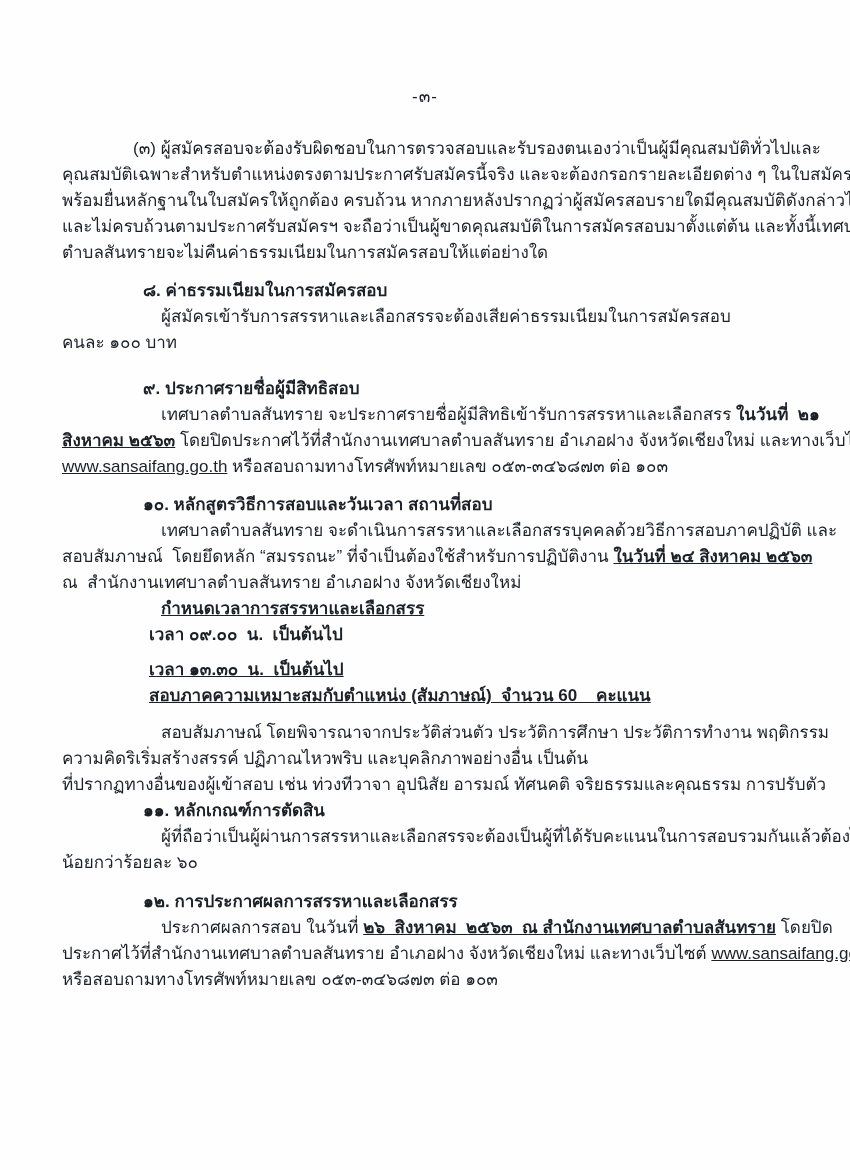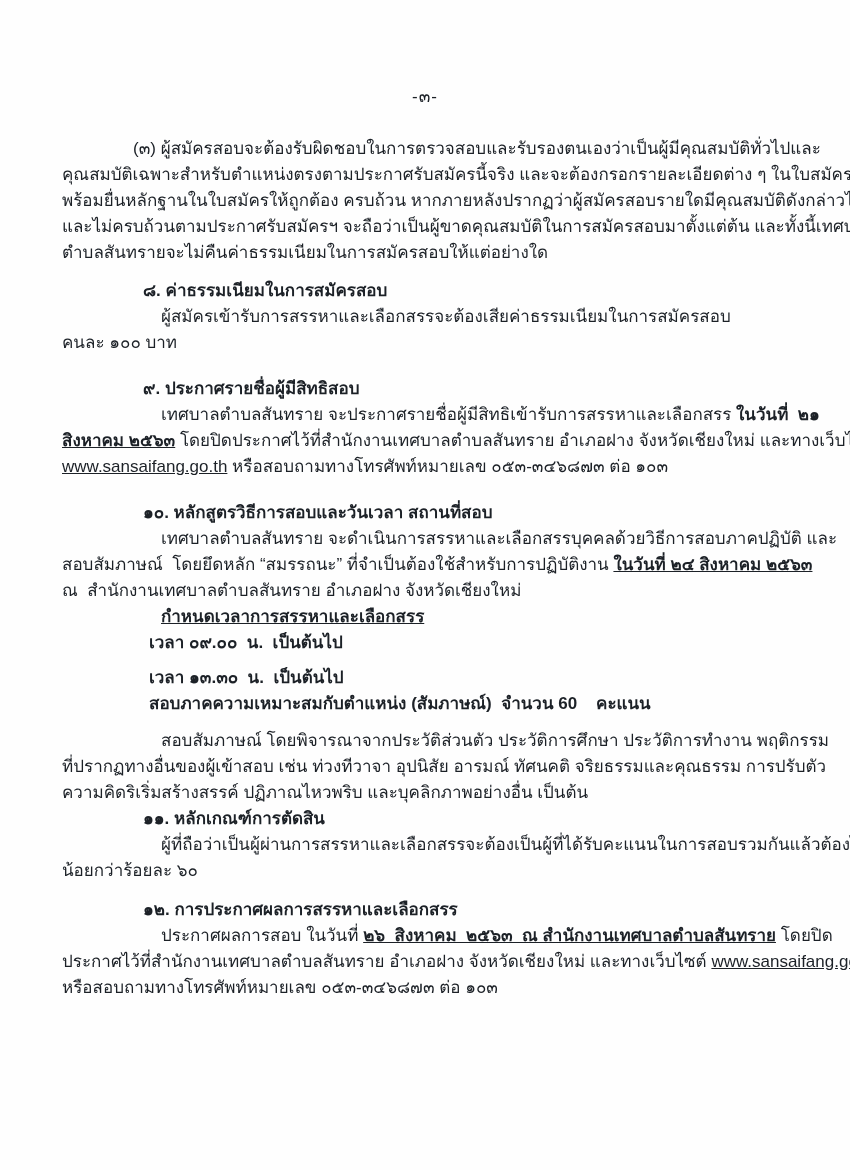--- a/index.html
+++ b/index.html
@@ -36,22 +36,22 @@
   .bu { font-weight: bold; text-decoration: underline; }
   
   .i1 { padding-left: 71px; }  
   .i2 { padding-left: 81px; }  
   .i3 { padding-left: 99px; }  
   .i4 { padding-left: 87px; }  
   
   .p-clause3   { margin-top: 26px; }
   .s8          { margin-top: 12px; }
   .s9          { margin-top: 20px; }
-  .s10         { margin-top: 20px; }
-  .block-time2 { margin-top: 9px;  }
+  .s10         { margin-top: 12px; }
+  .block-time2 { margin-top: 9px; text-decoration: underline;  }
   .p-interview { margin-top: 11px; }
   .s11         { }
   .s12         { margin-top: 13px; }
 </style>
 </head>
 <body>
 
 <div class="page" style="background: rgb(254, 254, 254); color: rgb(28, 33, 39);">
 
   <div class="line page-number">-๓-</div>
@@ -85,22 +85,22 @@
       <div class="line"><span>สอบสัมภาษณ์  โดยยึดหลัก “สมรรถนะ” ที่จำเป็นต้องใช้สำหรับการปฏิบัติงาน </span><span class="bu">ในวันที่ ๒๔ สิงหาคม ๒๕๖๓</span></div>
       <div class="line">ณ  สำนักงานเทศบาลตำบลสันทราย อำเภอฝาง จังหวัดเชียงใหม่</div>
       <div class="line i3 bu">กำหนดเวลาการสรรหาและเลือกสรร</div>
       <div class="line i4 b">เวลา ๐๙.๐๐  น.  เป็นต้นไป</div>
       <div class="block-time2">
         <div class="line i4 b">เวลา ๑๓.๓๐  น.  เป็นต้นไป</div>
         <div class="line i4 b">สอบภาคความเหมาะสมกับตำแหน่ง (สัมภาษณ์)  จำนวน 60    คะแนน</div>
       </div>
       <div class="p-interview">
         <div class="line i3">สอบสัมภาษณ์ โดยพิจารณาจากประวัติส่วนตัว ประวัติการศึกษา ประวัติการทำงาน พฤติกรรม</div>
+        <div class="line">ความคิดริเริ่มสร้างสรรค์ ปฏิภาณไหวพริบ และบุคลิกภาพอย่างอื่น เป็นต้น</div>
         <div class="line">ที่ปรากฏทางอื่นของผู้เข้าสอบ เช่น ท่วงทีวาจา อุปนิสัย อารมณ์ ทัศนคติ จริยธรรมและคุณธรรม การปรับตัว</div>
-        <div class="line">ความคิดริเริ่มสร้างสรรค์ ปฏิภาณไหวพริบ และบุคลิกภาพอย่างอื่น เป็นต้น</div>
       </div>
     </div>
 
     <div class="s11">
       <div class="line i2 b">๑๑. หลักเกณฑ์การตัดสิน</div>
       <div class="line i3">ผู้ที่ถือว่าเป็นผู้ผ่านการสรรหาและเลือกสรรจะต้องเป็นผู้ที่ได้รับคะแนนในการสอบรวมกันแล้วต้องไม่</div>
       <div class="line">น้อยกว่าร้อยละ ๖๐</div>
     </div>
 
     <div class="s12">

